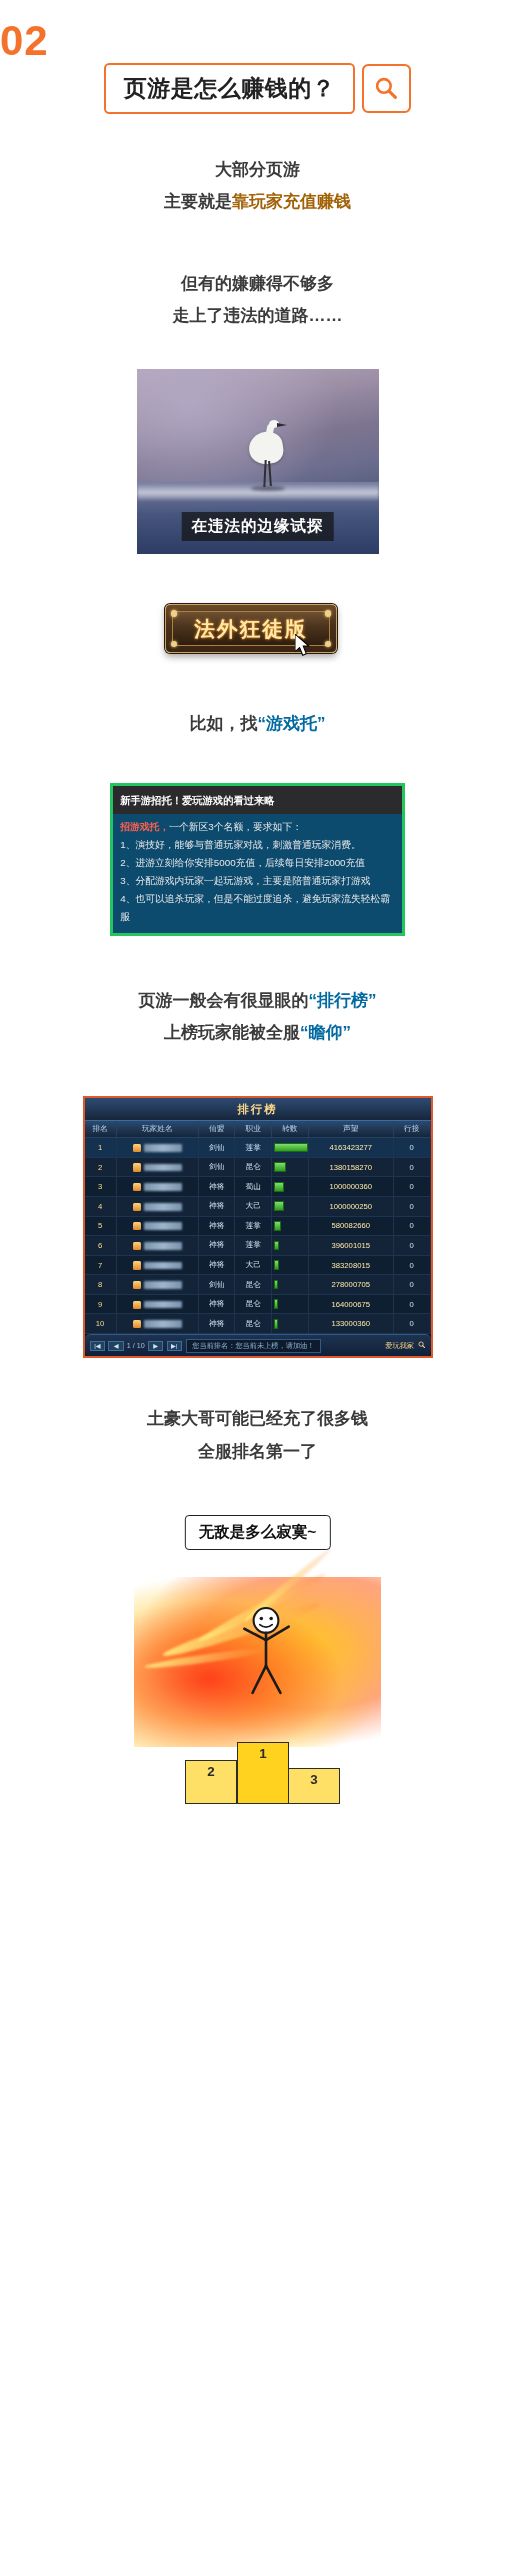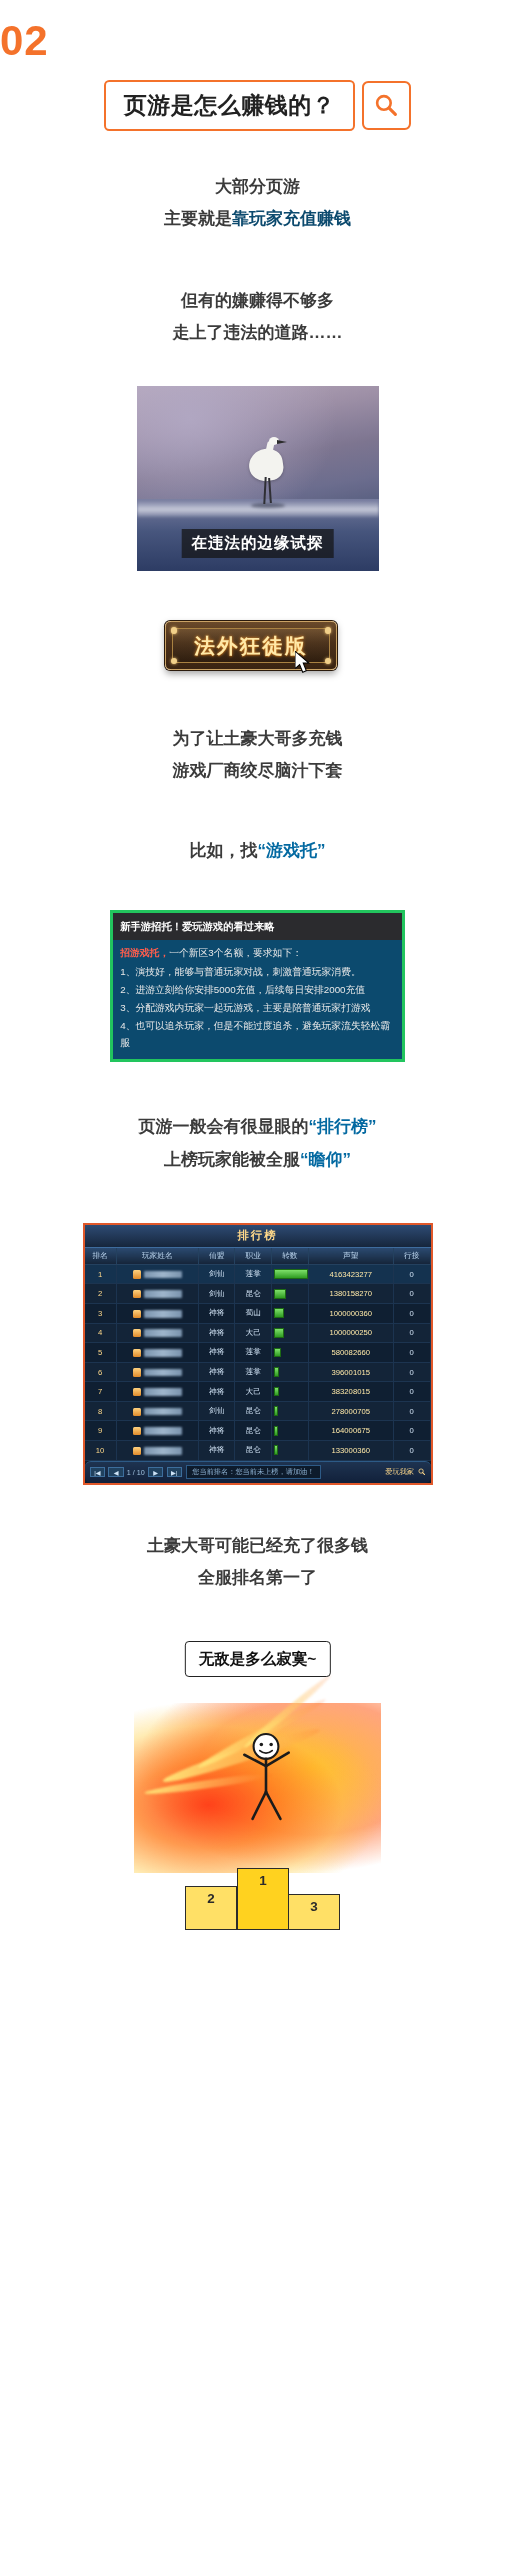--- a/index.html
+++ b/index.html
@@ -30,21 +30,21 @@
     padding-top: 19.6px;
     line-height: 1;
     font-family: "Liberation Sans", sans-serif;
   }
 
   
   .title-wrap {
     display: flex;
     justify-content: center;
     align-items: center;
-    margin-top: 18px;
+    margin-top: 1px;
   }
   .title-box {
     border: 2.1px solid #f4722b;
     border-radius: 5.2px;
     padding: 8.2px 17.5px;
     font-size: 23px;
     font-weight: bold;
     color: #222;
     letter-spacing: 0.5px;
     background: #fff;
@@ -64,21 +64,21 @@
 
   
   .para {
     text-align: center;
     font-size: 17px;
     color: #3b3b3b;
     line-height: 1.9;
     font-weight: bold;
   }
   .para .hl {
-    color: #0c4a6e;
+    color: #a16207;
   }
   .para .hl-orange {
     color: #0369a1;
   }
   .block-1 { margin-top: 40px; }
   .block-2 { margin-top: 49px; }
   .block-3 { margin-top: 45px; }
   .block-4 { margin-top: 47px; }
   .block-5 { margin-top: 49px; }
   .block-6 { margin-top: 45px; }
@@ -511,24 +511,20 @@
         <span class="badge-text">法外狂徒版</span>
       </div>
     </div>
     <div class="cursor">
       <svg width="17.5" height="24" viewBox="0 0 34 46">
         <polygon points="0,0 0,34 9,26 15,41 22,38 16,23 27,23" fill="#ffffff" stroke="#000000" stroke-width="2"></polygon>
       </svg>
     </div>
   </div>
 
-  <div class="para block-3">
-    <div>为了让土豪大哥多充钱</div>
-    <div>游戏厂商绞尽脑汁下套</div>
-  </div>
 
   <div class="para block-4">
     <span>比如，找</span><span class="hl-orange">“游戏托”</span>
   </div>
 
   <div class="recruit">
     <div class="recruit-head">新手游招托！爱玩游戏的看过来略</div>
     <div class="recruit-body">
       <p><span class="recruit-red">招游戏托，</span><span>一个新区3个名额，要求如下：</span></p>
       <p>1、演技好，能够与普通玩家对战，刺激普通玩家消费。</p>

